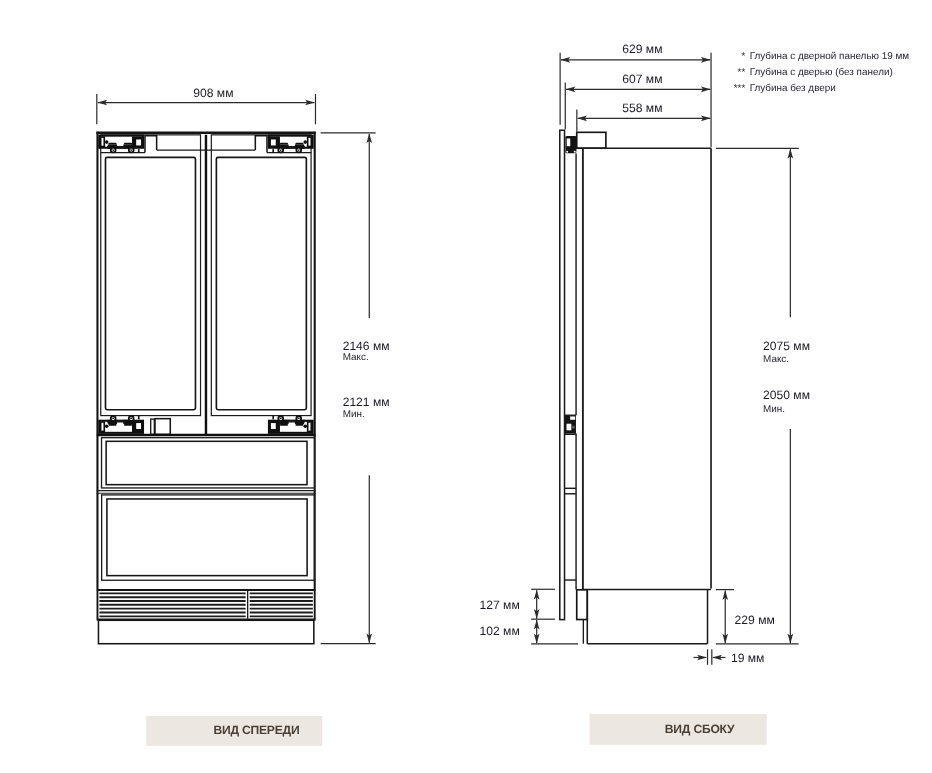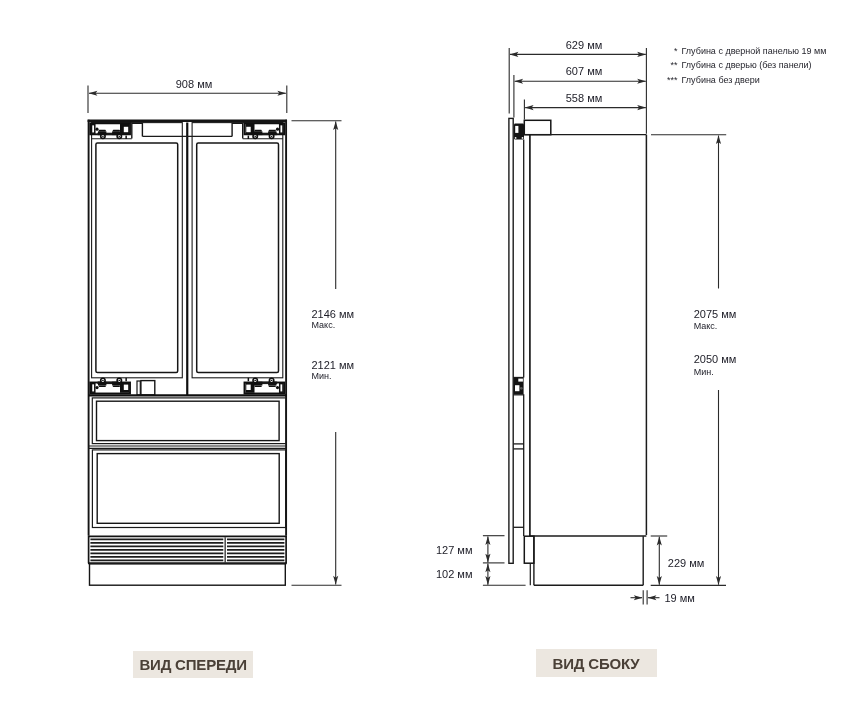--- a/index.html
+++ b/index.html
@@ -3,22 +3,22 @@
 <meta charset="utf-8">
 <style>
 html,body{margin:0;padding:0;background:#ffffff;}
 #canvas{position:relative;width:847px;height:703px;background:#ffffff;overflow:hidden;
   font-family:"Liberation Sans", sans-serif;}
 svg text{font-family:"Liberation Sans", sans-serif;fill:#1c1c26;}
 .dim{font-size:11px;}
 .small{font-size:9px;}
 .note{font-size:9px;fill:#26262e;}
 .viewlabel{position:absolute;background:#ece7e0;color:#4a4037;font-weight:bold;
-  font-size:15px;display:flex;align-items:center;justify-content:center;
-  font-family:"Liberation Sans", sans-serif;letter-spacing:-0.2px;}
+  font-size:11px;display:flex;align-items:center;justify-content:center;
+  font-family:"Liberation Sans", sans-serif;letter-spacing:-0.2px;padding-left:40px;}
 </style>
 </head>
 <body>
 <div id="canvas">
 <svg width="847" height="703" viewBox="0 0 847 703" shape-rendering="auto">
 <defs>
 <marker id="ar" viewBox="0 0 10 6" refX="0.4" refY="3" markerWidth="9" markerHeight="5.4" orient="auto-start-reverse" markerUnits="userSpaceOnUse">
   <path d="M0.4,3 L9.6,5.6 L7.6,3 L9.6,0.4 Z" fill="#2b2b2b"></path>
 </marker>
 <g id="hingeF">

